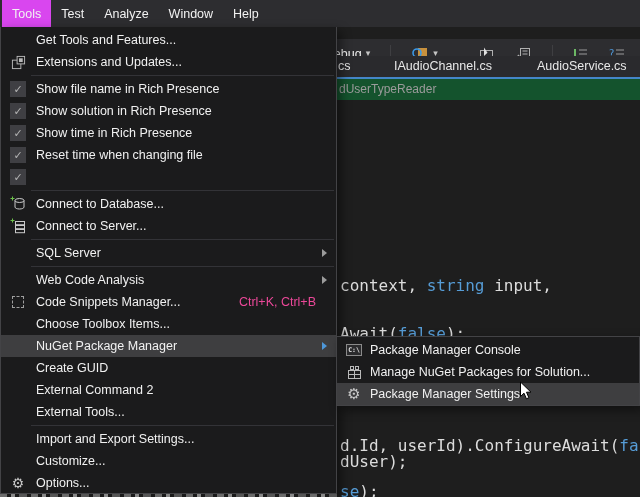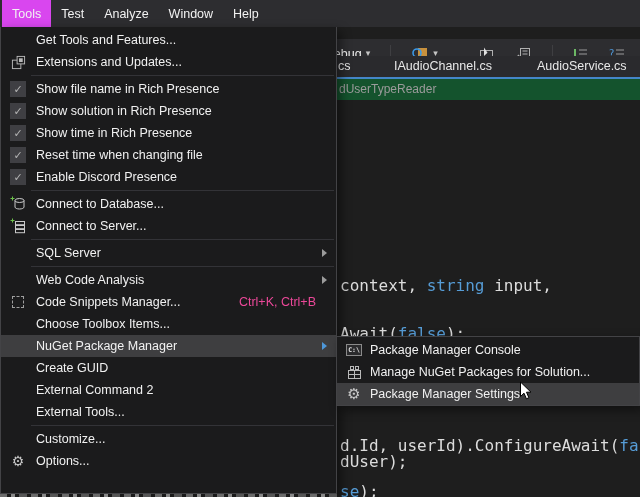--- a/index.html
+++ b/index.html
@@ -212,21 +212,20 @@
     <div class="mi">
       <span class="gut">
           <span class="chk">✓</span>
         </span>
       <span>Reset time when changing file</span>
     </div>
     <div class="mi">
       <span class="gut">
           <span class="chk">✓</span>
         </span>
-      <span>Enable Discord Presence</span>
     </div>
     <div class="msep"></div>
     <div class="mi">
       <span class="gut">
           <svg width="16" height="16" viewBox="0 0 16 16">
             <ellipse cx="9.5" cy="4.5" rx="4.5" ry="2" fill="none" stroke="#c9c9c9"></ellipse>
             <path d="M5,4.5 V11 c0,1.2 2,2 4.5,2 s4.5,-0.8 4.5,-2 V4.5" fill="none" stroke="#c9c9c9"></path>
             <line x1="2.5" y1="0.5" x2="2.5" y2="4.5" stroke="#6cc04a"></line>
             <line x1="0.5" y1="2.5" x2="4.5" y2="2.5" stroke="#6cc04a"></line>
           </svg>
@@ -272,20 +271,23 @@
     <div class="mi">
         <span>Create GUID</span>
       </div>
     <div class="mi">
         <span>External Command 2</span>
       </div>
     <div class="mi">
         <span>External Tools...</span>
       </div>
     <div class="msep"></div>
+    <div class="mi">
+        <span>Import and Export Settings...</span>
+      </div>
     <div class="mi">
         <span>Customize...</span>
       </div>
     <div class="mi">
       <span class="gut">
           <span class="gearglyph">⚙</span>
         </span>
       <span>Options...</span>
     </div>
   </div>

